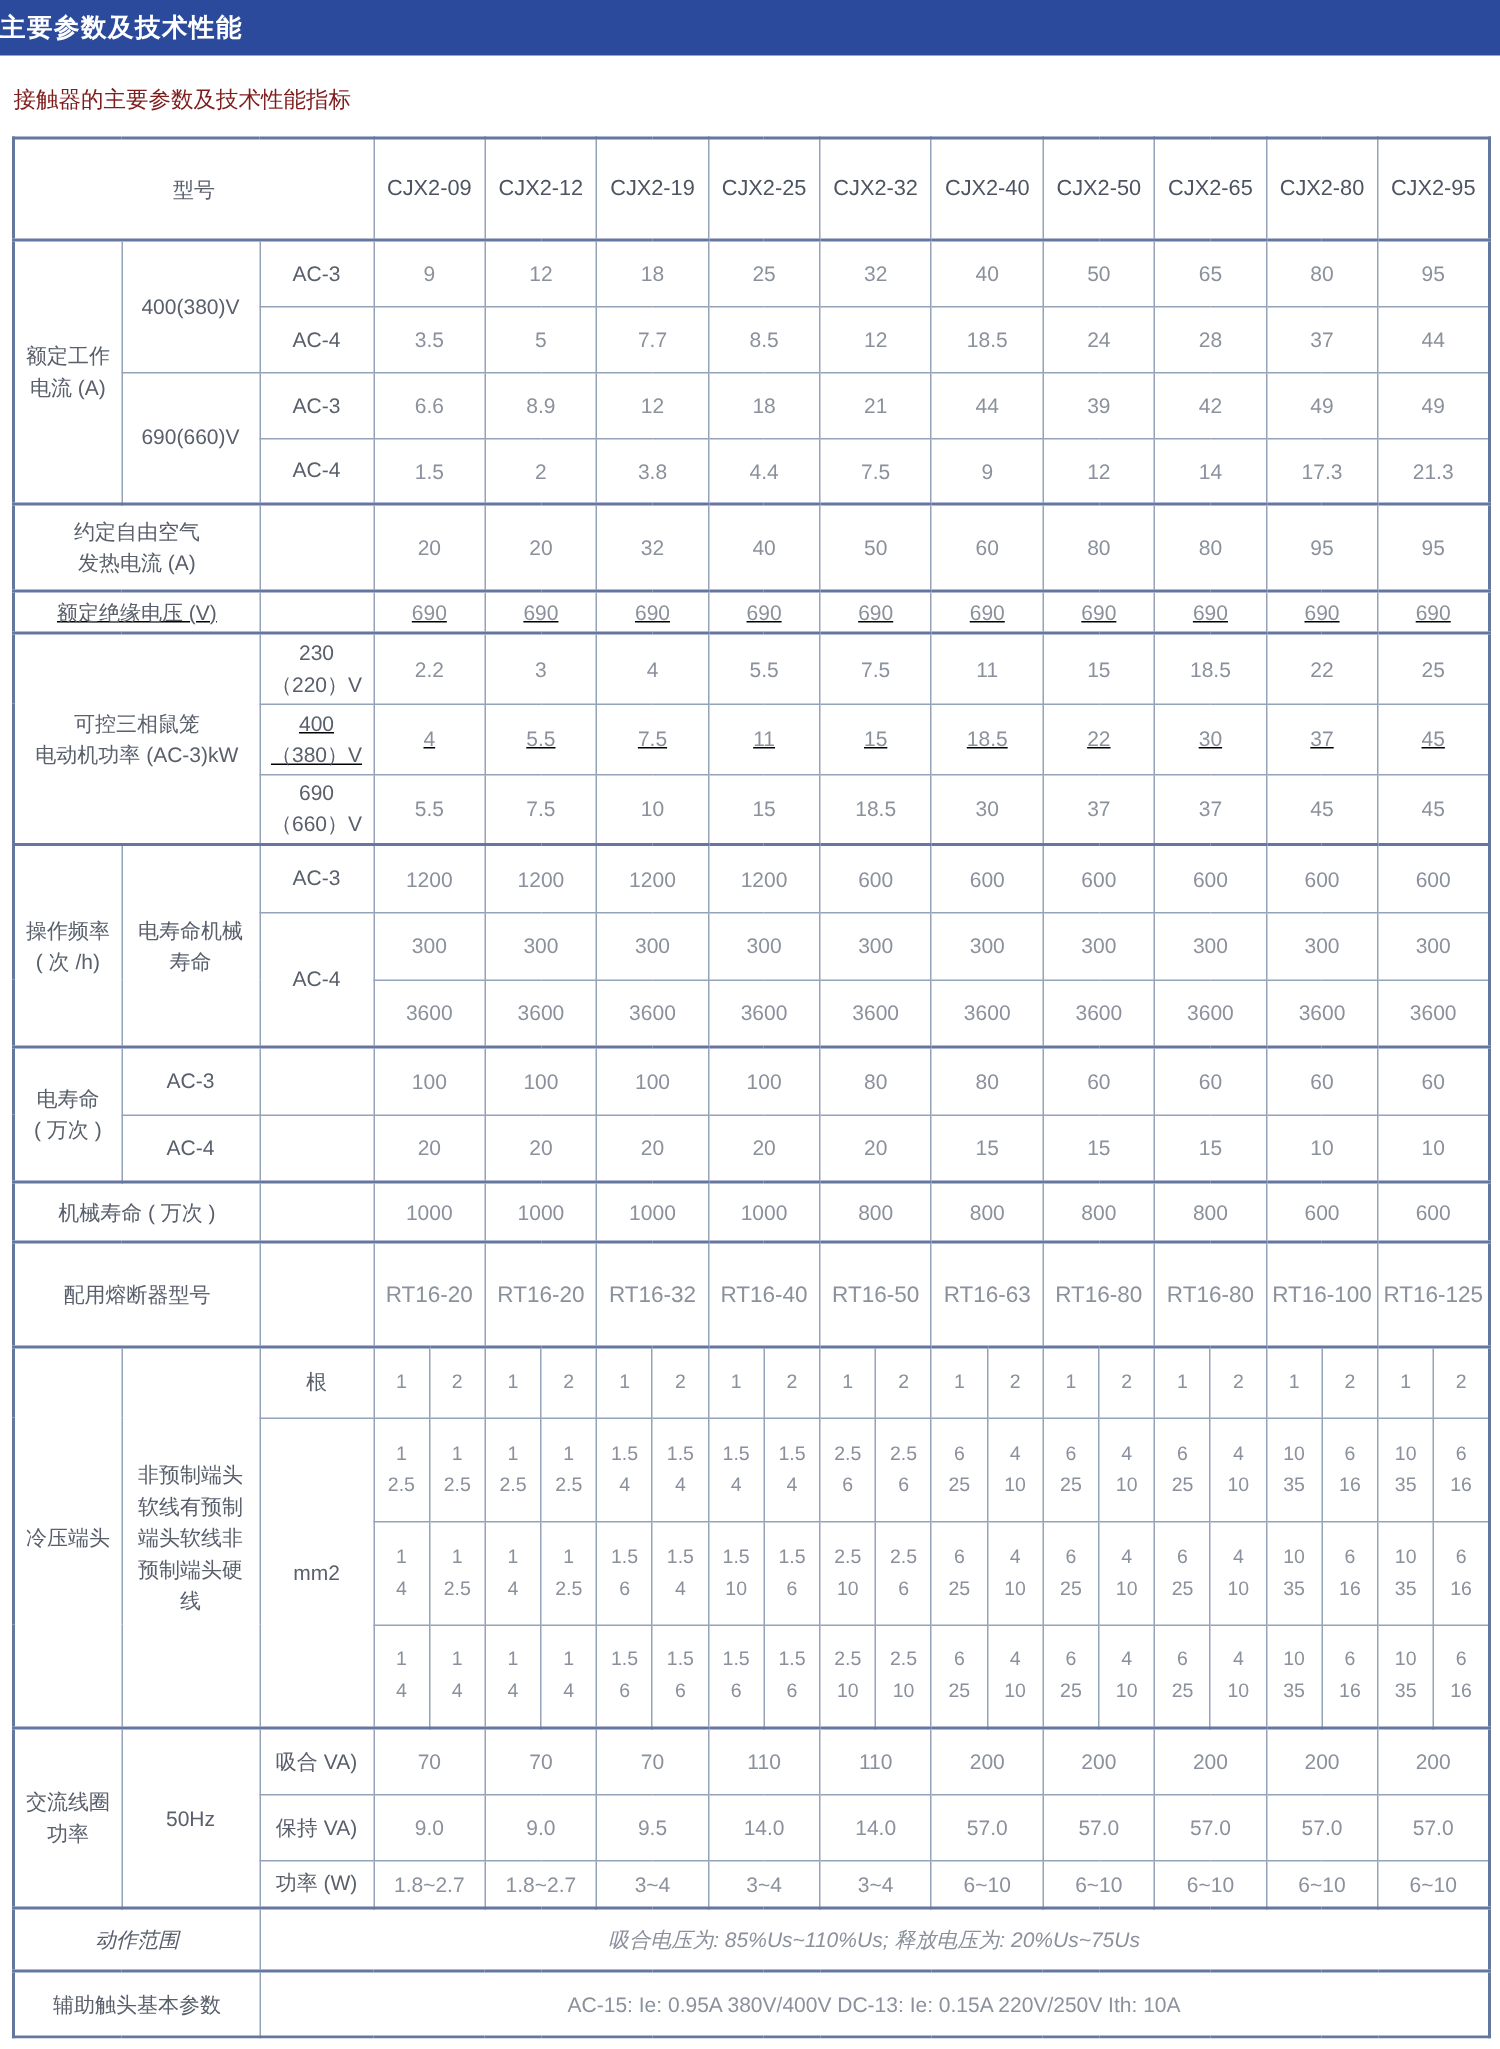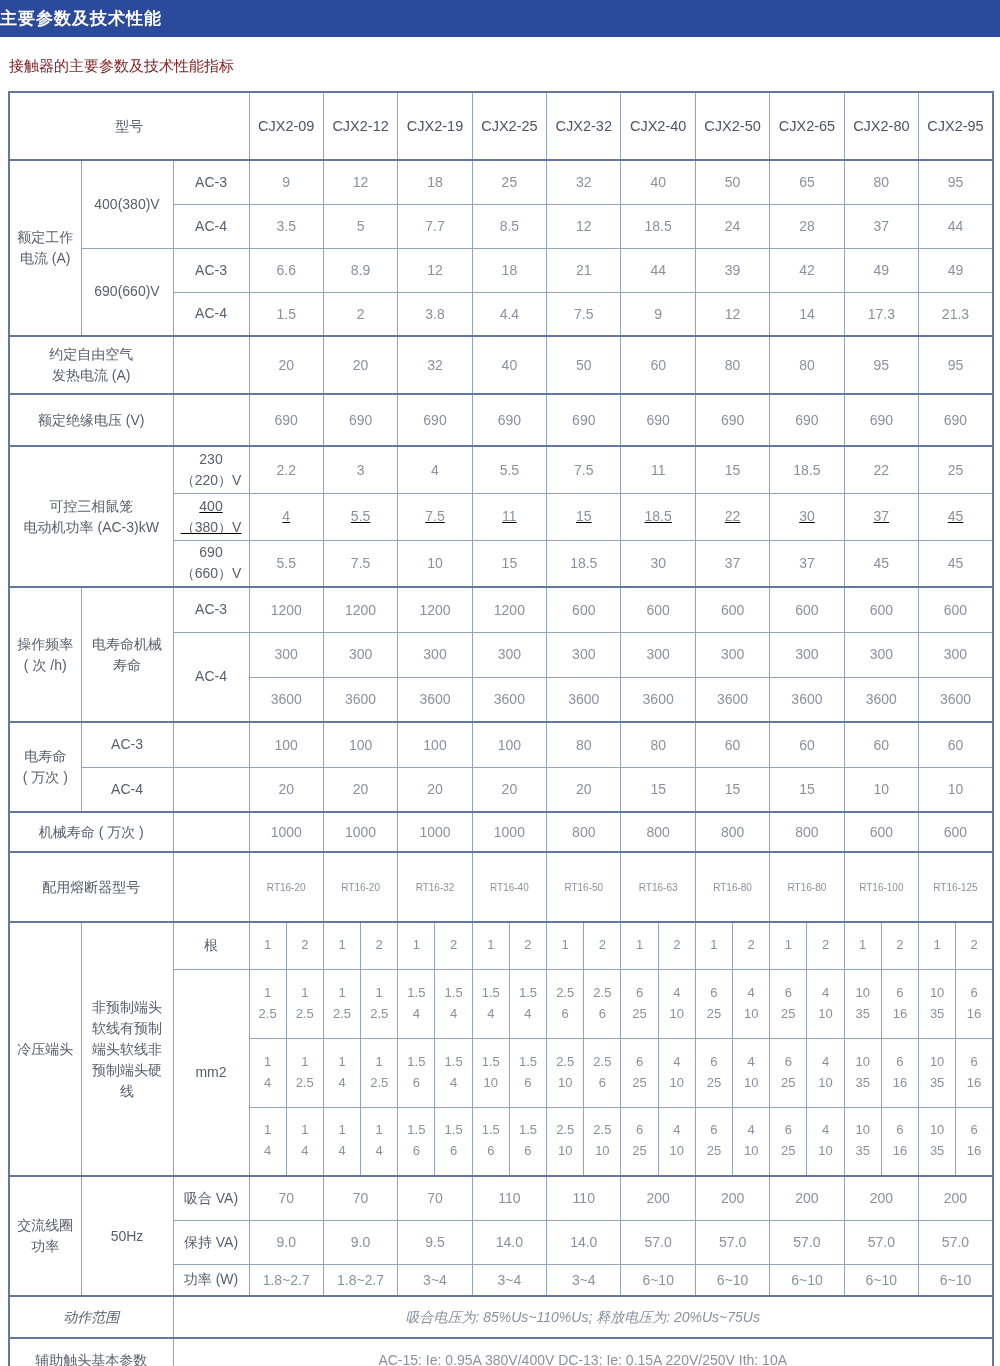--- a/index.html
+++ b/index.html
@@ -12,21 +12,21 @@
 
   table.spec { border-collapse:collapse; table-layout:fixed; width:984px; margin-left:8px;
                border:2px solid var(--c-thick,#64779f);padding-left:26px; }
   td { border:1px solid var(--c-thin,#94a2ba); text-align:center; vertical-align:middle;
        padding:0; white-space:pre-line; overflow:hidden; }
   tr.grp > td { border-top:2px solid var(--c-thick,#64779f); }
 
   .c-val  { font-size:14px; color:var(--c-valtxt,#8b919c); line-height:1.45; }
   .c-lbl  { font-size:14px; color:var(--c-lbltxt,#59606c); line-height:1.5; }
   .c-mdl  { font-size:14.5px; color:var(--c-mdltxt,#4d5461); }
-  .c-fus  { font-size:10px; color:var(--c-valtxt,#8b919c); }
+  .c-fus  { font-size:15px; color:var(--c-valtxt,#8b919c); }
   .c-sub, .c-sub2 { font-size:13px; color:var(--c-valtxt,#8b919c); line-height:1.6; }
   .c-sub2 { border-left-color:#b6c0cf; }
 </style>
 </head>
 <body>
 
 <div class="header-bar">
   <span class="title">主要参数及技术性能</span>
 </div>
 
@@ -136,21 +136,21 @@
         <td colspan="2" class="c-val">20</td>
         <td colspan="2" class="c-val">32</td>
         <td colspan="2" class="c-val">40</td>
         <td colspan="2" class="c-val">50</td>
         <td colspan="2" class="c-val">60</td>
         <td colspan="2" class="c-val">80</td>
         <td colspan="2" class="c-val">80</td>
         <td colspan="2" class="c-val">95</td>
         <td colspan="2" class="c-val">95</td>
       </tr>
-      <tr class="grp" style="height: 52px;">
+      <tr class="grp" style="height: 28px; text-decoration: underline;">
         <td colspan="2" class="c-lbl">额定绝缘电压 (V)</td>
         <td class="c-lbl"></td>
         <td colspan="2" class="c-val">690</td>
         <td colspan="2" class="c-val">690</td>
         <td colspan="2" class="c-val">690</td>
         <td colspan="2" class="c-val">690</td>
         <td colspan="2" class="c-val">690</td>
         <td colspan="2" class="c-val">690</td>
         <td colspan="2" class="c-val">690</td>
         <td colspan="2" class="c-val">690</td>

